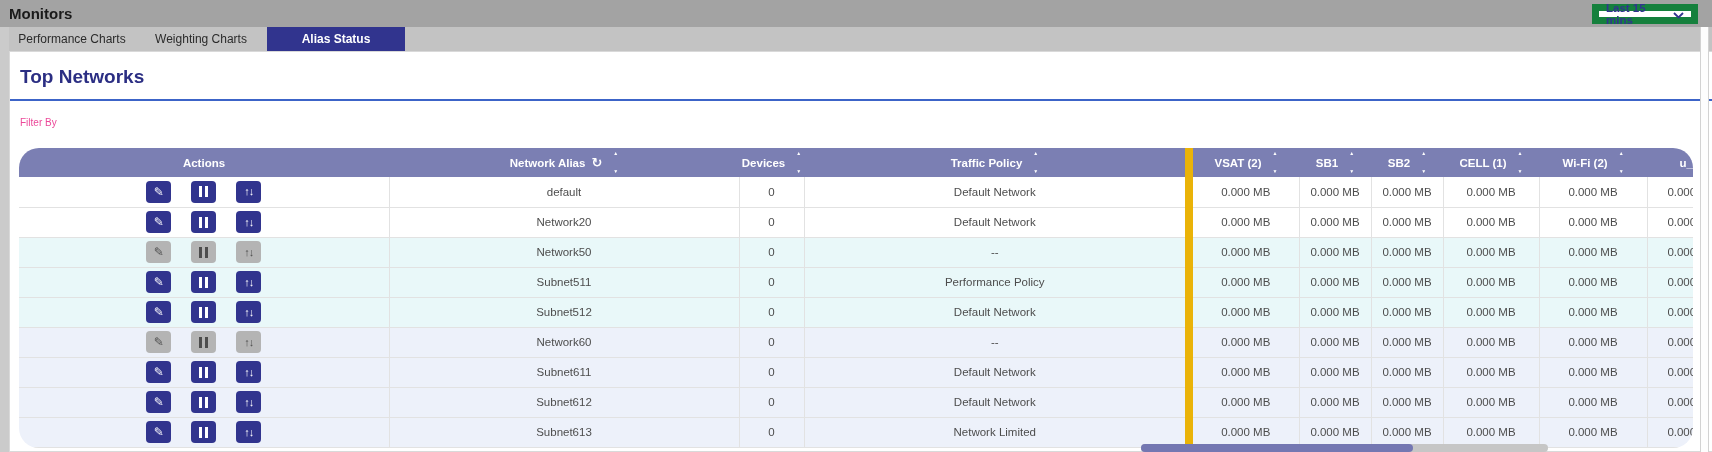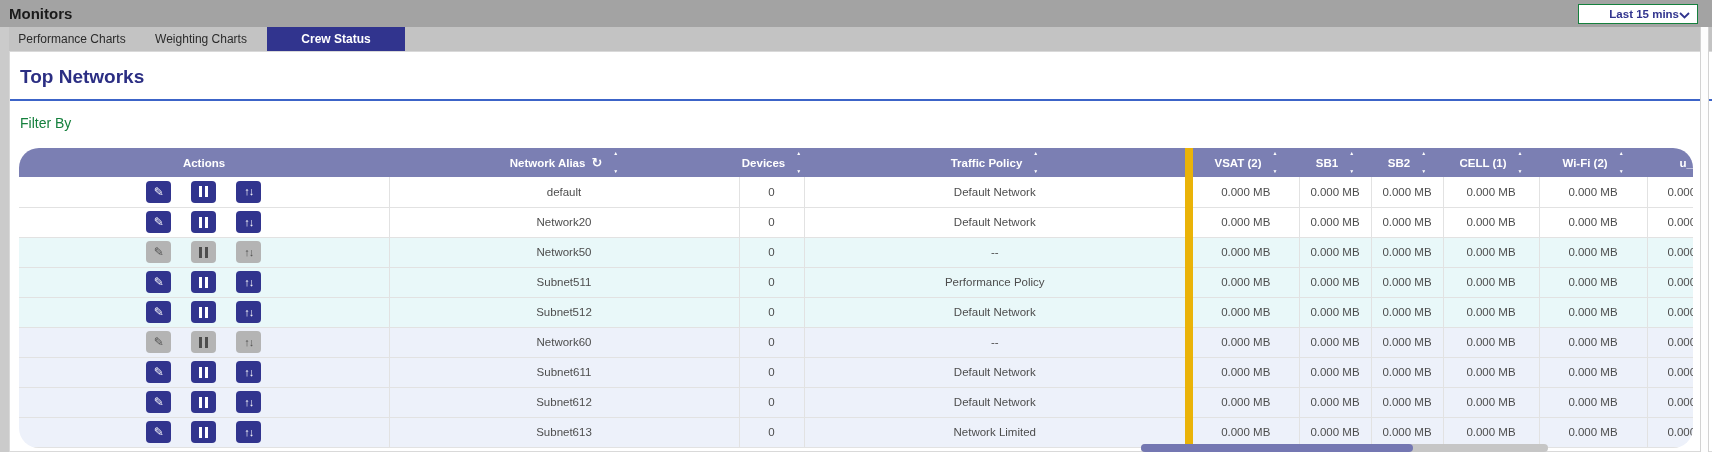--- a/index.html
+++ b/index.html
@@ -3,43 +3,43 @@
 <meta charset="utf-8">
 <style>
   * { margin:0; padding:0; box-sizing:border-box; }
   html,body { width:1712px; height:452px; overflow:hidden; background:#fff;
     font-family:"Liberation Sans","DejaVu Sans",sans-serif; }
 
   
   .topbar { height:27px; display:flex; align-items:center; justify-content:space-between;
     padding:0 14px 0 9px; background:#a3a3a3; }
   .topbar .title { font-size:15px; font-weight:bold; color:#1a1a1a; }
-  .time-select { width:120px; height:20px; border:1px solid #15803d; background:#fff;
-    display:flex; align-items:center; justify-content:flex-end; padding:0 7px;
+  .time-select { width:106px; height:20px; border:7px solid #15803d; background:#fff;
+    display:flex; align-items:center; justify-content:flex-start; padding:0 7px;
     cursor:pointer; }
   .time-select .tsel-label { font-size:11.5px; font-weight:bold; color:#31348e; }
 
   
   .left-gutter { position:absolute; left:0; top:27px; width:9px; height:425px; background:#cbcbcb; }
 
   
   .tabstrip { margin-left:9px; height:28px; background:#c3c3c3; display:flex; }
   .tab { height:24px; display:flex; align-items:center; justify-content:center;
     font-size:12px; color:#2b2b2b; cursor:pointer; }
   .tab.t0 { width:126px; } .tab.t1 { width:132px;text-align:center; } .tab.t2 { width:138px; }
   .tab.active { background:#31348e; color:#fff; font-weight:bold; }
 
   
   .card { position:absolute; left:9px; top:51px; width:1703px; height:401px;
     background:#fff; border:1px solid #d9d9d9; border-right:none; overflow:hidden; }
   .section-head { padding:14px 0 11px 10px; border-bottom:2px solid #3c64c8; }
   .section-head .sec-title { font-size:19px; font-weight:bold; color:#2b2e83; }
 
   .filter-row { margin:8px 0 0 10px; display:flex; align-items:center; height:27px; }
-  .filter-label { font-size:14px; color:#15803d; margin-right:19px; }
+  .filter-label { font-size:10px; color:#ec4899; margin-right:19px; }
   .filter-box { position:relative; width:186px; height:26px; }
   .filter-box input { width:100%; height:100%; border:1px solid #cfcfcf; padding:0 26px 0 9px;
     font-size:12px; color:#444; font-family:inherit; }
   .filter-box input::placeholder { color:#b9b9b9; }
   .filter-box .search-ic { position:absolute; right:22px; top:6px; }
 
   
   .table-clip { width:1674px; overflow:hidden; margin:12px 0 0 9px;border-radius:20px; }
   table { border-collapse:collapse; table-layout:fixed; width:1718px; }
   col.c-act{width:370px} col.c-ali{width:350px} col.c-dev{width:65px} col.c-tra{width:385px}
@@ -91,21 +91,21 @@
         </svg>
     </span>
   </div>
 </div>
 
 <div class="left-gutter"></div>
 
 <div class="tabstrip">
   <div class="tab t0">Performance Charts</div>
   <div class="tab t1">Weighting Charts</div>
-  <div class="tab t2 active">Crew Status</div>
+  <div class="tab t2 active">Alias Status</div>
 </div>
 
 <div class="card">
   <div class="section-head">
     <span class="sec-title">Top Networks</span>
   </div>
 
   <div class="filter-row">
     <span class="filter-label">Filter By</span>
   </div>

